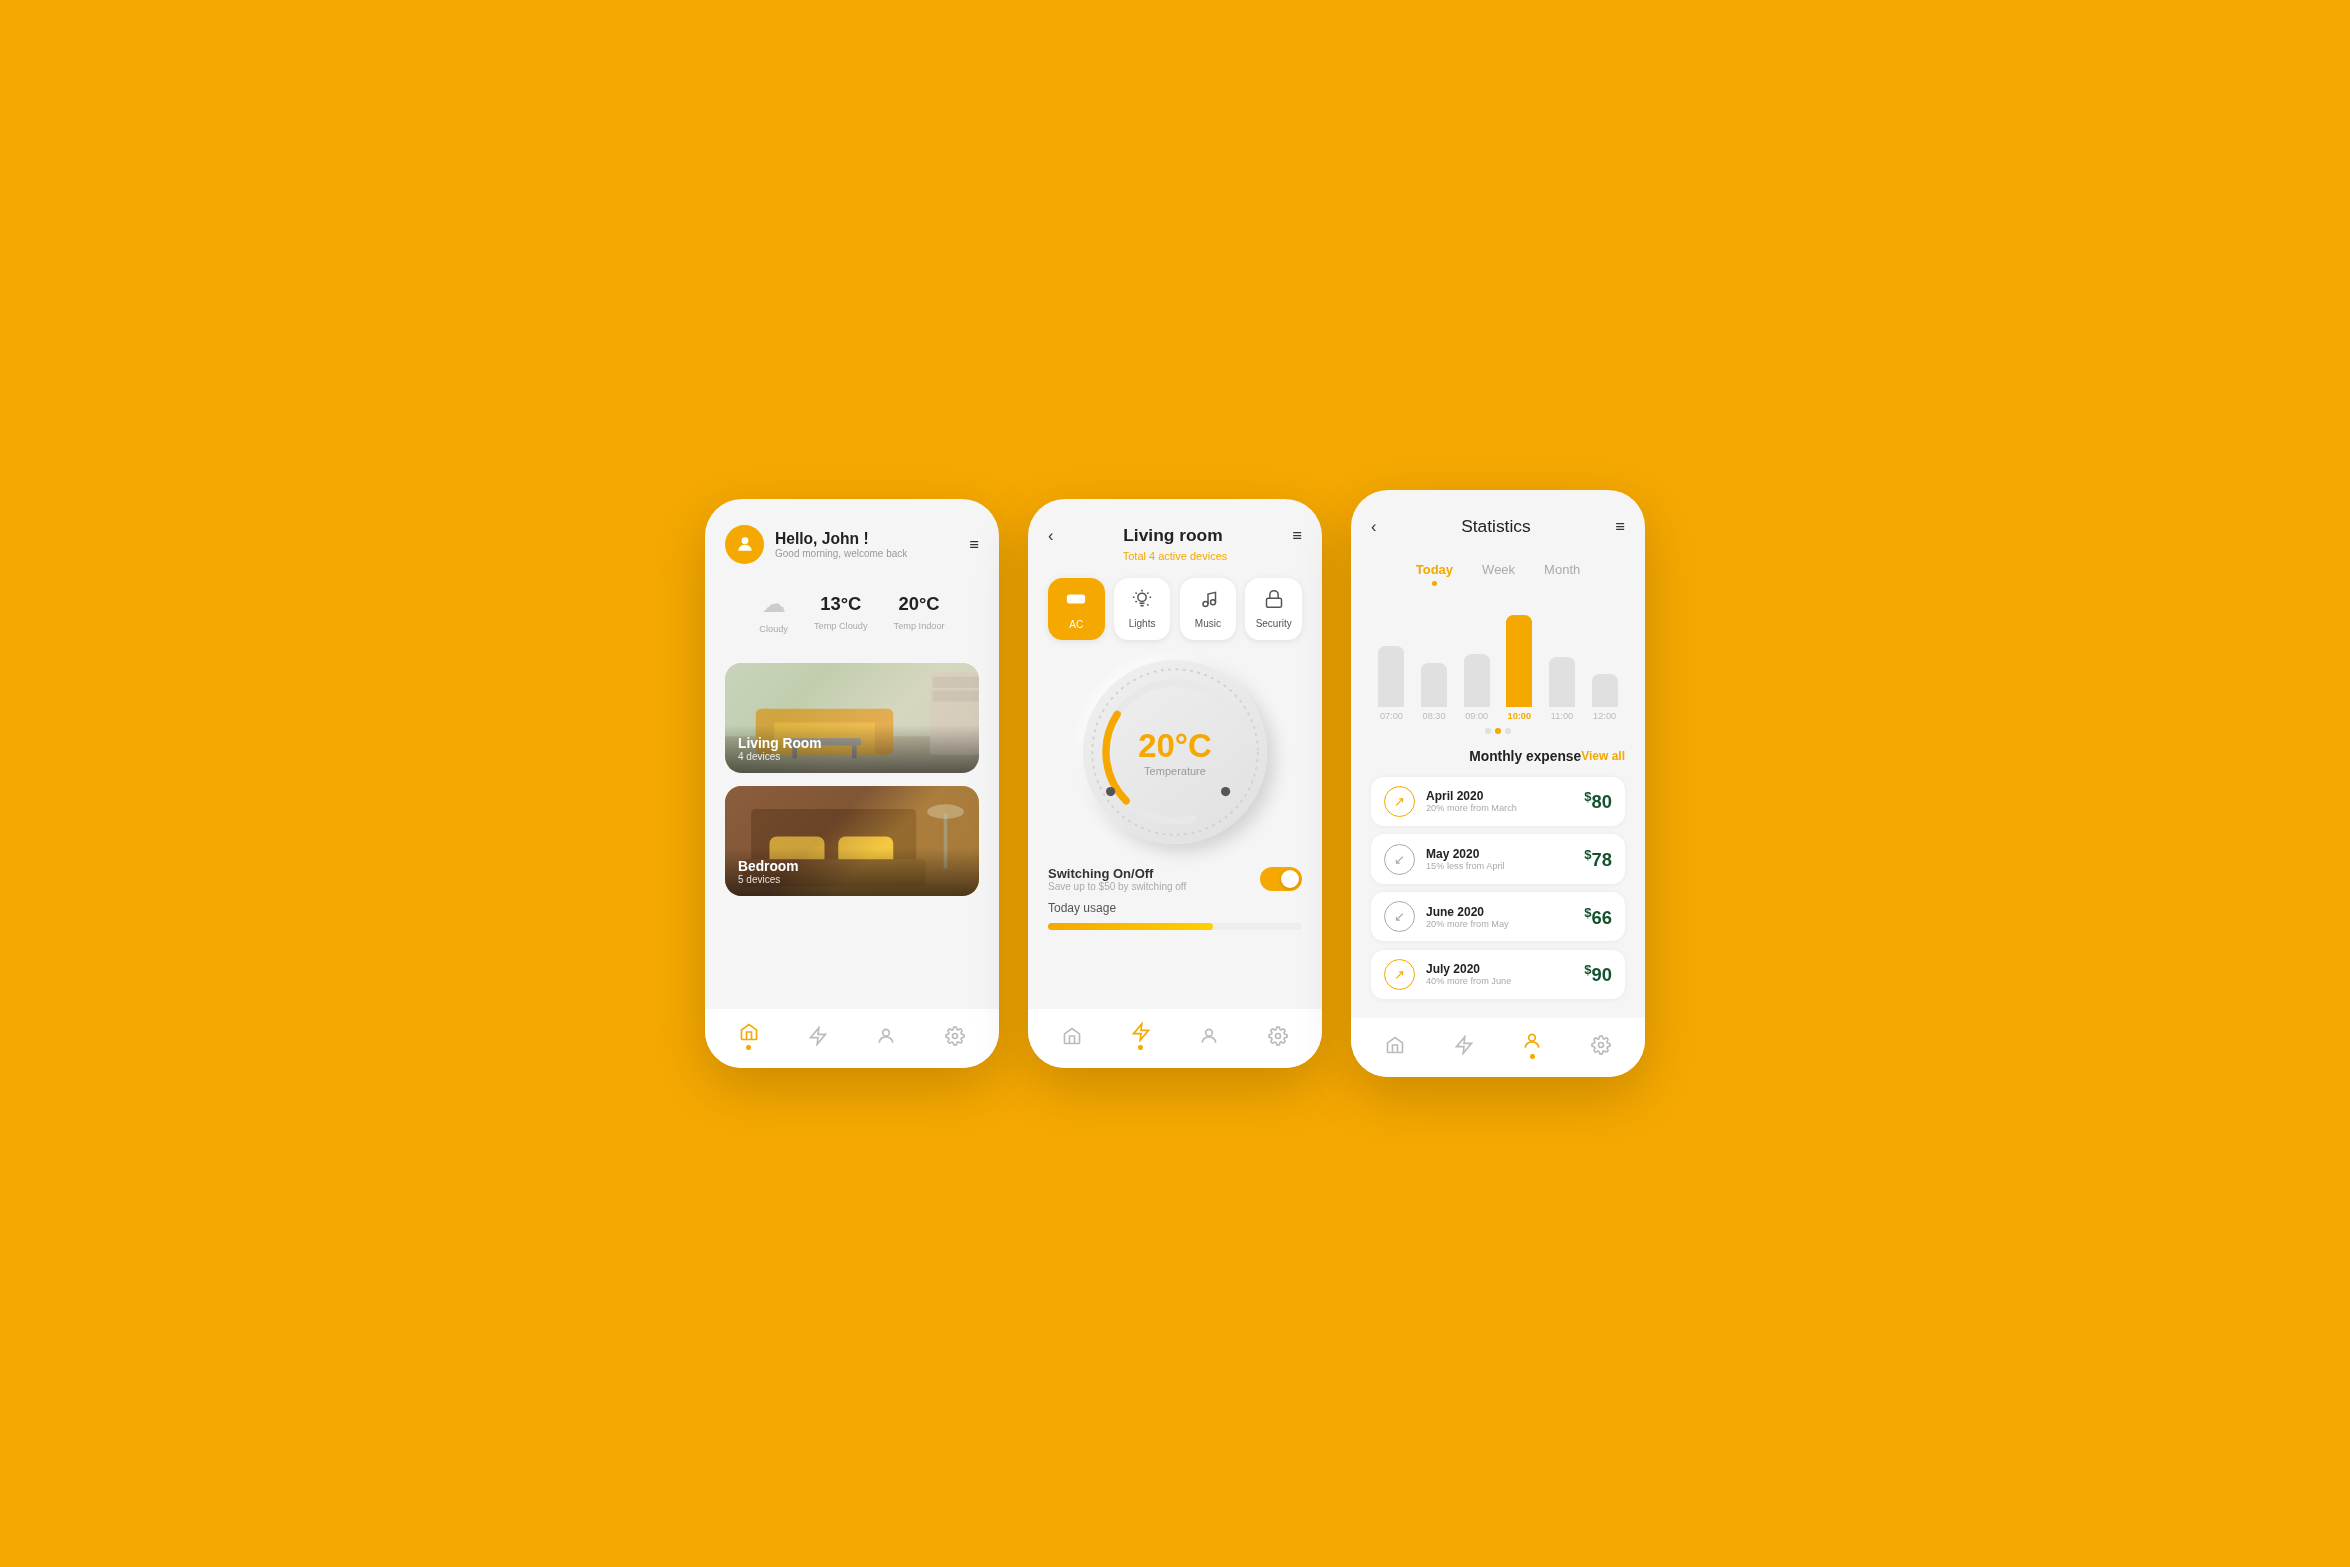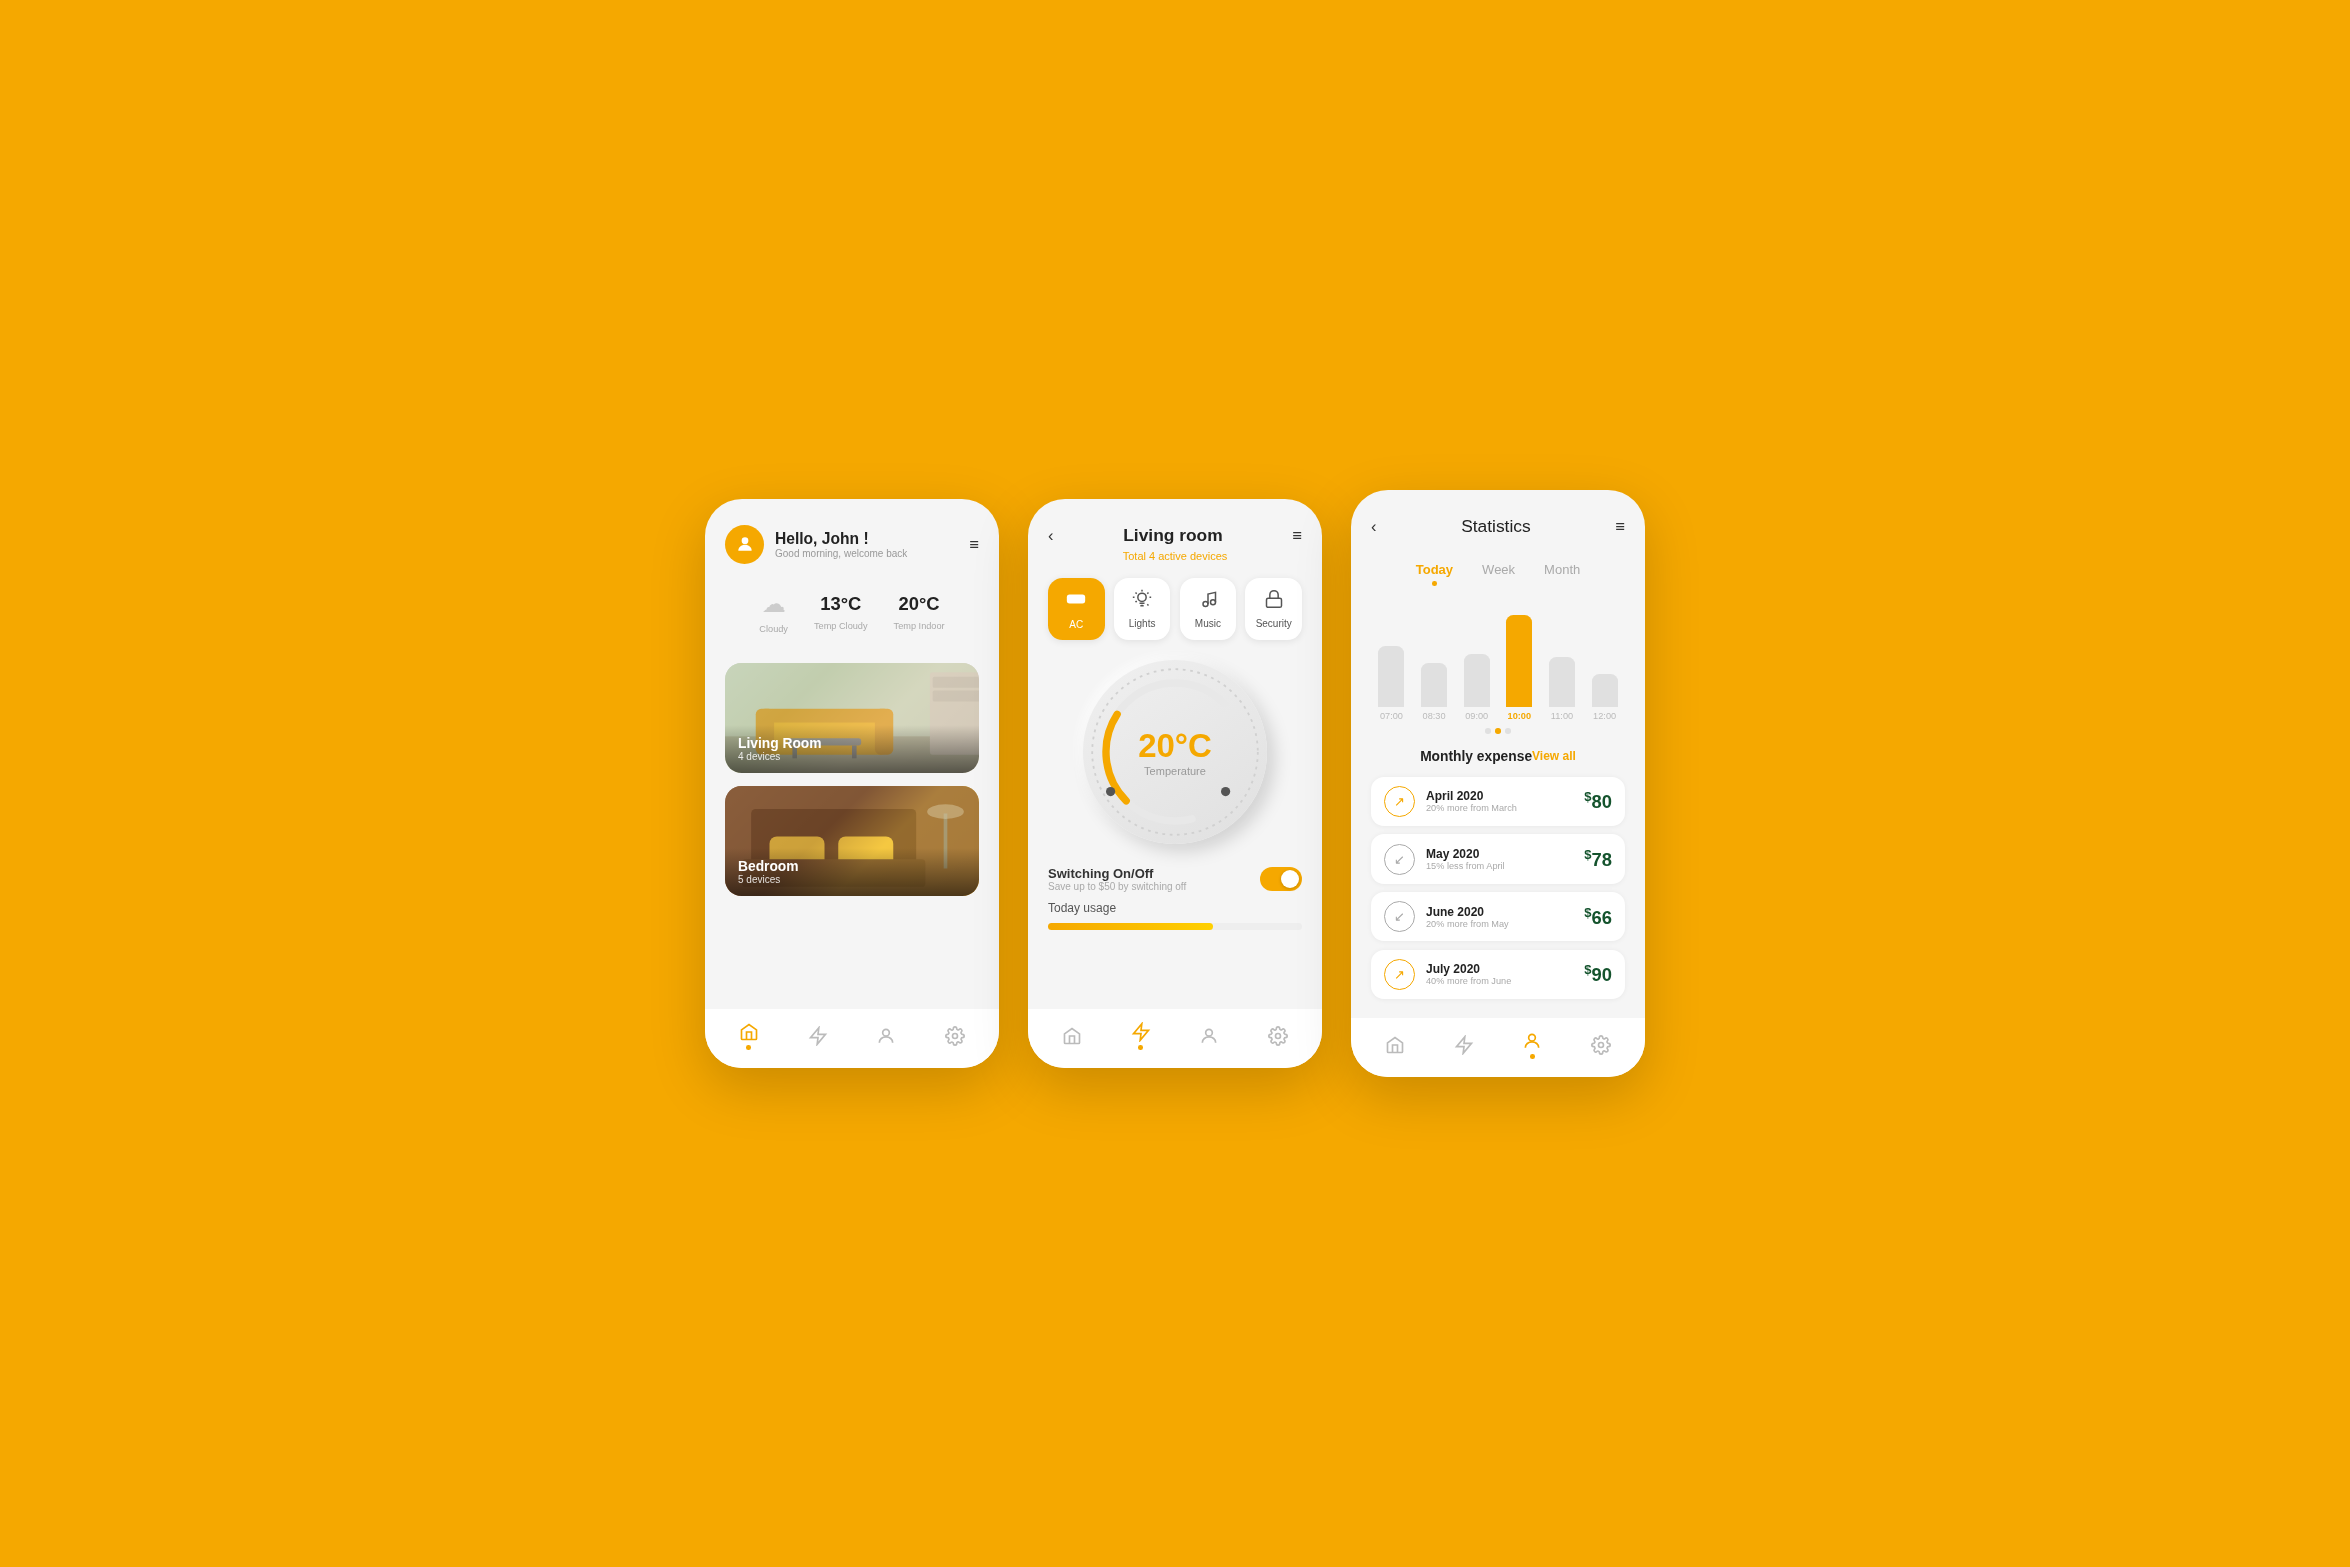--- a/index.html
+++ b/index.html
@@ -225,21 +225,21 @@
     .s3-bar-label { font-size: 9.2px; color: #bbb; margin-top: 4.6px; }
     .s3-bar-label.active-label { color: #F5A800; font-weight: 700; }
 
     .s3-chart-dots {
       display: flex; justify-content: center; gap: 4.6px; margin-bottom: 14.7px;
     }
     .s3-chart-dot { width: 5.5px; height: 5.5px; border-radius: 50%; background: #e0e0e0; }
     .s3-chart-dot.active { background: #F5A800; }
 
     .s3-monthly-header {
-      display: flex; justify-content: center; align-items: center;
+      display: flex; justify-content: flex-end; align-items: center;
       margin-bottom: 13px;
     }
     .s3-monthly-title { font-size: 13.8px; font-weight: 700; color: #222; }
     .s3-view-all { font-size: 12px; color: #F5A800; cursor: pointer; font-weight: 600; }
 
     .s3-expense-item {
       display: flex; align-items: center; gap: 11px;
       background: white; border-radius: 13px;
       padding: 9.2px 13px; margin-bottom: 8.3px;
       box-shadow: 0 0.9px 5.5px rgba(0,0,0,0.05);

